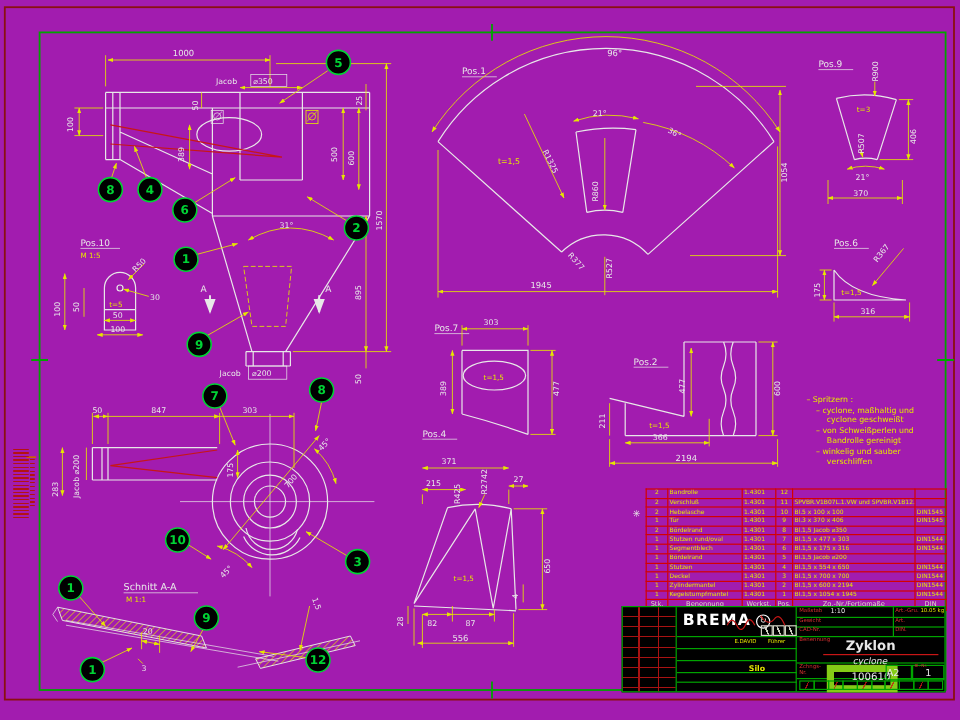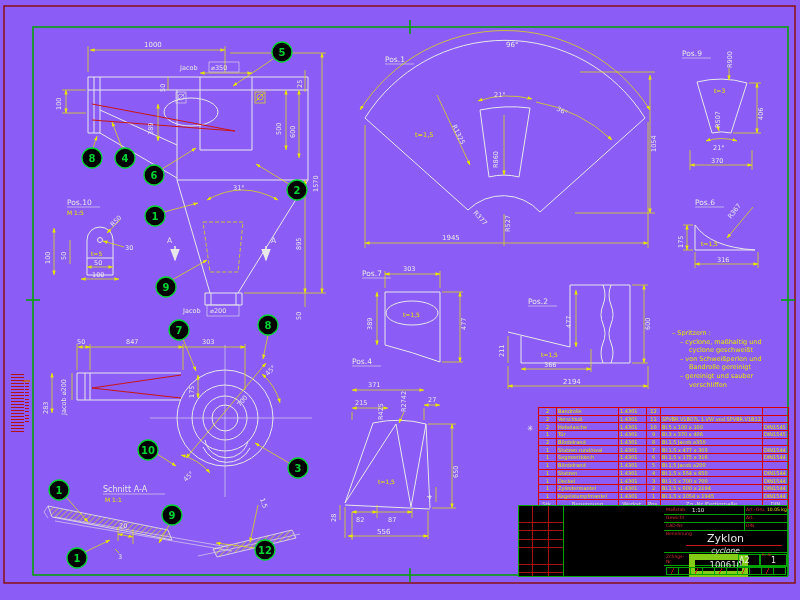--- a/index.html
+++ b/index.html
@@ -1,16 +1,16 @@
 <!DOCTYPE html>
 <html><head>
 <meta charset="utf-8">
 <style>
   html,body{margin:0;padding:0;background:#000;}
-  #stage{position:relative;width:800px;height:600px;background:#8b5cf6;overflow:hidden;
+  #stage{position:relative;width:800px;height:600px;background:#a21caf;overflow:hidden;
          font-family:"DejaVu Sans",sans-serif;}
   svg text{font-family:"DejaVu Sans",sans-serif;fill:#e8e8e8;}.t6{font-size:6px}.t65{font-size:6.5px}.t7{font-size:7px}
   .t75{font-size:7.5px}.t8{font-size:8px}
   .ty{fill:#e6e600}
   .w{stroke:#e8e8e8;fill:none;stroke-width:1}
   .wt{stroke:#e8e8e8;fill:none;stroke-width:.6}
   .y{stroke:#e6e600;fill:none;stroke-width:.7}
   .r{stroke:#c81616;fill:none;stroke-width:1}
   .gframe{stroke:#00a400;fill:none;stroke-width:1.5}
   .sheet{stroke:#8a1010;fill:none;stroke-width:1.5}
@@ -39,21 +39,21 @@
       linear-gradient(90deg,transparent 0 13px,#a81212 13px 14px,transparent 14px 29px,#a81212 29px 30px,transparent 30px);}
   #tb-mid{left:45px;top:0;width:100px;height:70px;border-right:1px solid #00a400;}
   #brema{position:absolute;left:5px;top:4px;color:#fff;font-weight:bold;font-size:13px;letter-spacing:1px;}
   #brema-logo{position:absolute;left:66px;top:6px;width:10px;height:10px;border:1.5px solid #fff;border-radius:50%;color:#fff;font-size:7px;line-height:9px;text-align:center;}
   #tb-mid .rowline{position:absolute;left:0;width:100px;height:0;border-top:1px solid #00a400;}
   .symbox{position:absolute;top:15px;width:8px;height:7px;border:1px solid #cfcf c0;border:1px solid #cfcfc0;
     background:linear-gradient(65deg,transparent 44%,#cfcfc0 44% 56%,transparent 56%);}
   #tb-right{left:145px;top:0;width:123px;height:70px;}
   #tb-right .hr{position:absolute;left:0;width:123px;border-top:1px solid #00a400;}
   #tb-right .vr{position:absolute;top:0;border-left:1px solid #00a400;}
-  #zt{position:absolute;left:0;top:26px;width:123px;text-align:center;color:#e8e8e8;font-size:11px;}
+  #zt{position:absolute;left:0;top:26px;width:123px;text-align:center;color:#e8e8e8;font-size:11px;font-weight:bold;}
   #zs{position:absolute;left:0;top:40px;width:123px;text-align:center;color:#e8e8e8;font-size:7.5px;font-style:italic;}
   #zrule{position:absolute;left:22px;top:39px;width:96px;border-top:1px solid #c81616;}
   #dno{position:absolute;left:25px;top:48px;width:47px;height:11px;border:6px solid #84cc16;color:#e8e8e8;
        font-size:8.5px;text-align:right;line-height:11px;}
   #fmt{position:absolute;left:74px;top:48px;width:20px;height:11px;border:1px solid #00a400;color:#e8e8e8;
        font-size:8px;line-height:11px;}
   #sht{position:absolute;left:96px;top:48px;width:25px;height:11px;border:1px solid #00a400;color:#e8e8e8;
        font-size:8px;text-align:center;line-height:11px;}
   #boxrow{position:absolute;left:2px;top:61px;width:119px;height:8px;display:flex;}
   #boxrow span{flex:1;border:1px solid #00a400;margin-right:-1px;
@@ -456,21 +456,21 @@
   <text x="527" y="431" fill="#d40000" font-size="8">✳</text>
 </svg>
 
 
 <div id="notes">
   <div>– Spritzern :</div>
   <div class="i1">– cyclone, maßhaltig und</div>
   <div class="i2">cyclone geschweißt</div>
   <div class="i1">– von Schweißperlen und</div>
   <div class="i2">Bandrolle gereinigt</div>
-  <div class="i1">– gereinigt und sauber</div>
+  <div class="i1">– winkelig und sauber</div>
   <div class="i2">verschliffen</div>
 </div>
 
 
 <div id="plist">
   <table>
     <colgroup>
           <col style="width:18px">
           <col style="width:62px">
           <col style="width:28px">
@@ -584,20 +584,38 @@
             <td>DIN</td>
           </tr>
         </tbody>
   </table>
 </div>
 
 
 <div id="tblock">
   <div id="tb-rev" class="cell"></div>
 
+  <div id="tb-mid" class="cell">
+    <div id="brema">BREMA</div>
+    <div id="brema-logo">↻</div>
+    <div class="rowline" style="top:24px"></div>
+        <div class="rowline" style="top:34px"></div>
+    <div class="rowline" style="top:44px"></div>
+        <div class="rowline" style="top:54px"></div>
+    <div class="rowline" style="top:62px"></div>
+    <div class="symbox" style="left:70px"></div>
+    <div class="symbox" style="left:80px"></div>
+    <div class="symbox" style="left:90px"></div>
+    <div class="valy" style="position:absolute;left:48px;top:27px;font-size:4.5px">E.DAVID</div>
+    <div class="valy" style="position:absolute;left:76px;top:27px;font-size:4.5px">Führer</div>
+    <div class="valy" style="position:absolute;left:60px;top:47px;font-size:6.5px;font-weight:bold">Silo</div>
+    <svg class="scribble" style="left:10px;top:1px" width="90" height="24">
+      <path d="M32,14 q4,-8 8,0 q4,8 8,-2 q3,-6 7,2 M60,6 q6,10 12,2 q4,-4 8,6" stroke="#c81616" fill="none" stroke-width="1"></path>
+        </svg>
+  </div>
 
   <div id="tb-right" class="cell">
     <div class="hr" style="top:8px"></div>
         <div class="hr" style="top:16px"></div>
     <div class="hr" style="top:24px"></div>
         <div class="hr" style="top:46px"></div>
     <div class="hr" style="top:59px"></div>
     <div class="vr" style="left:80px;height:24px"></div>
     <div class="cell lblr" style="left:2px;top:1px">Maßstab</div>
     <div class="cell valw" style="left:28px;top:1px;font-size:5.5px">1:10</div>

